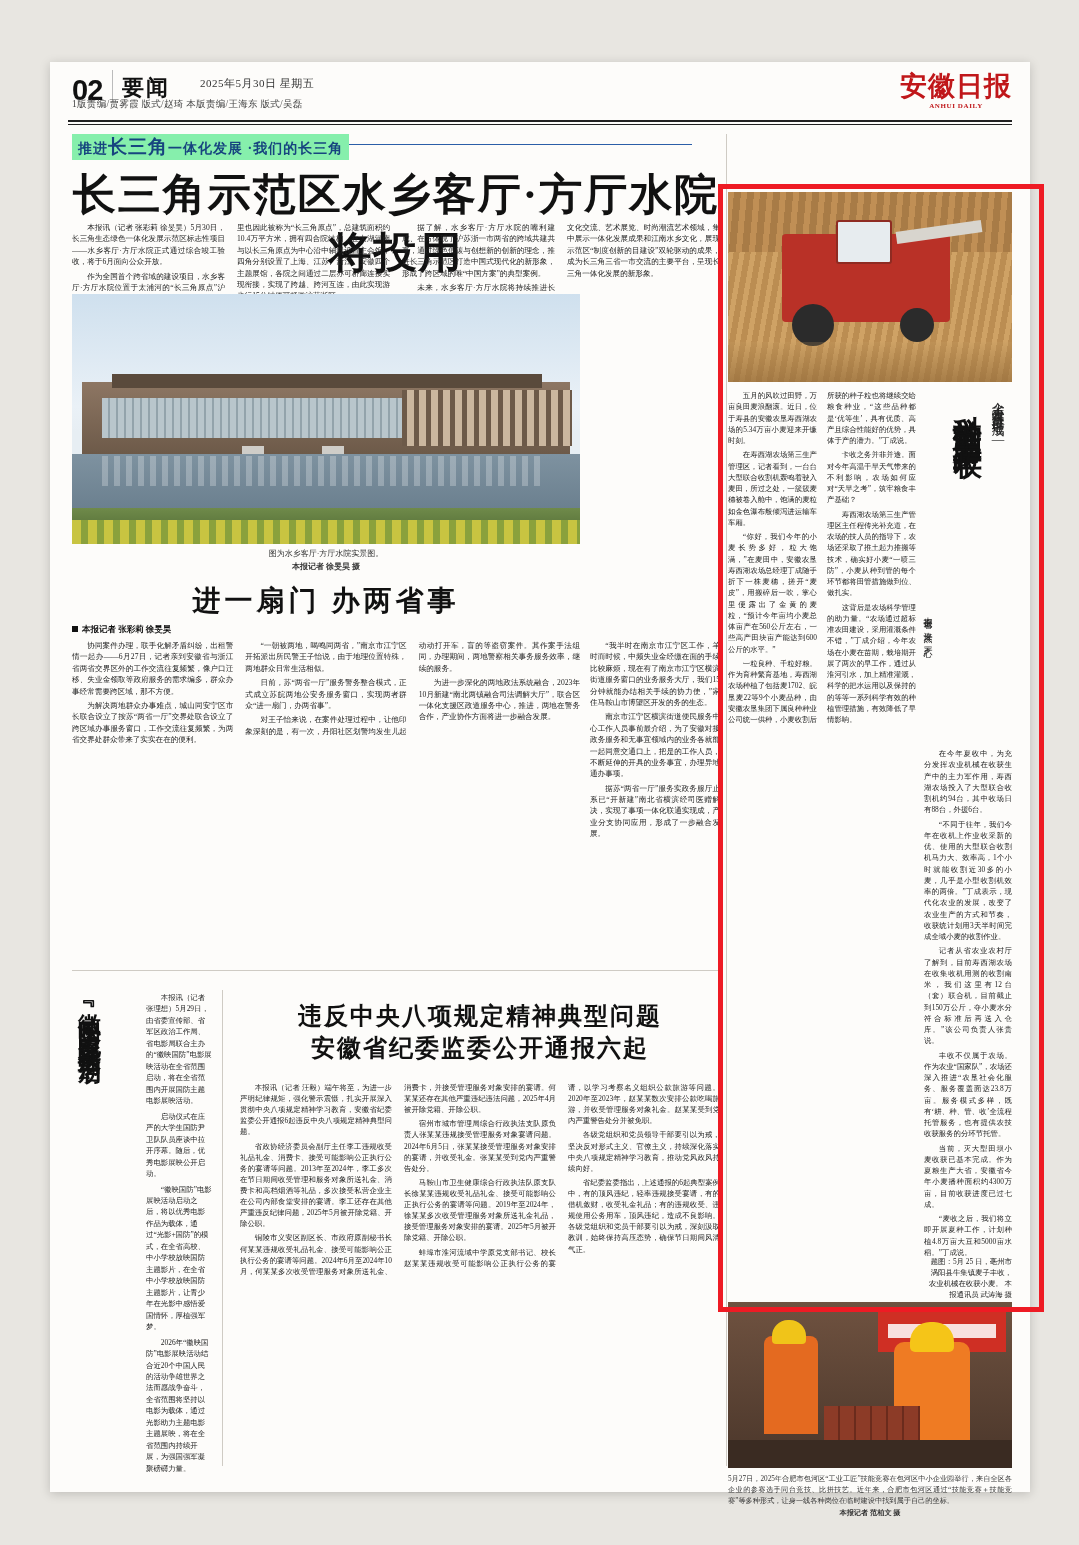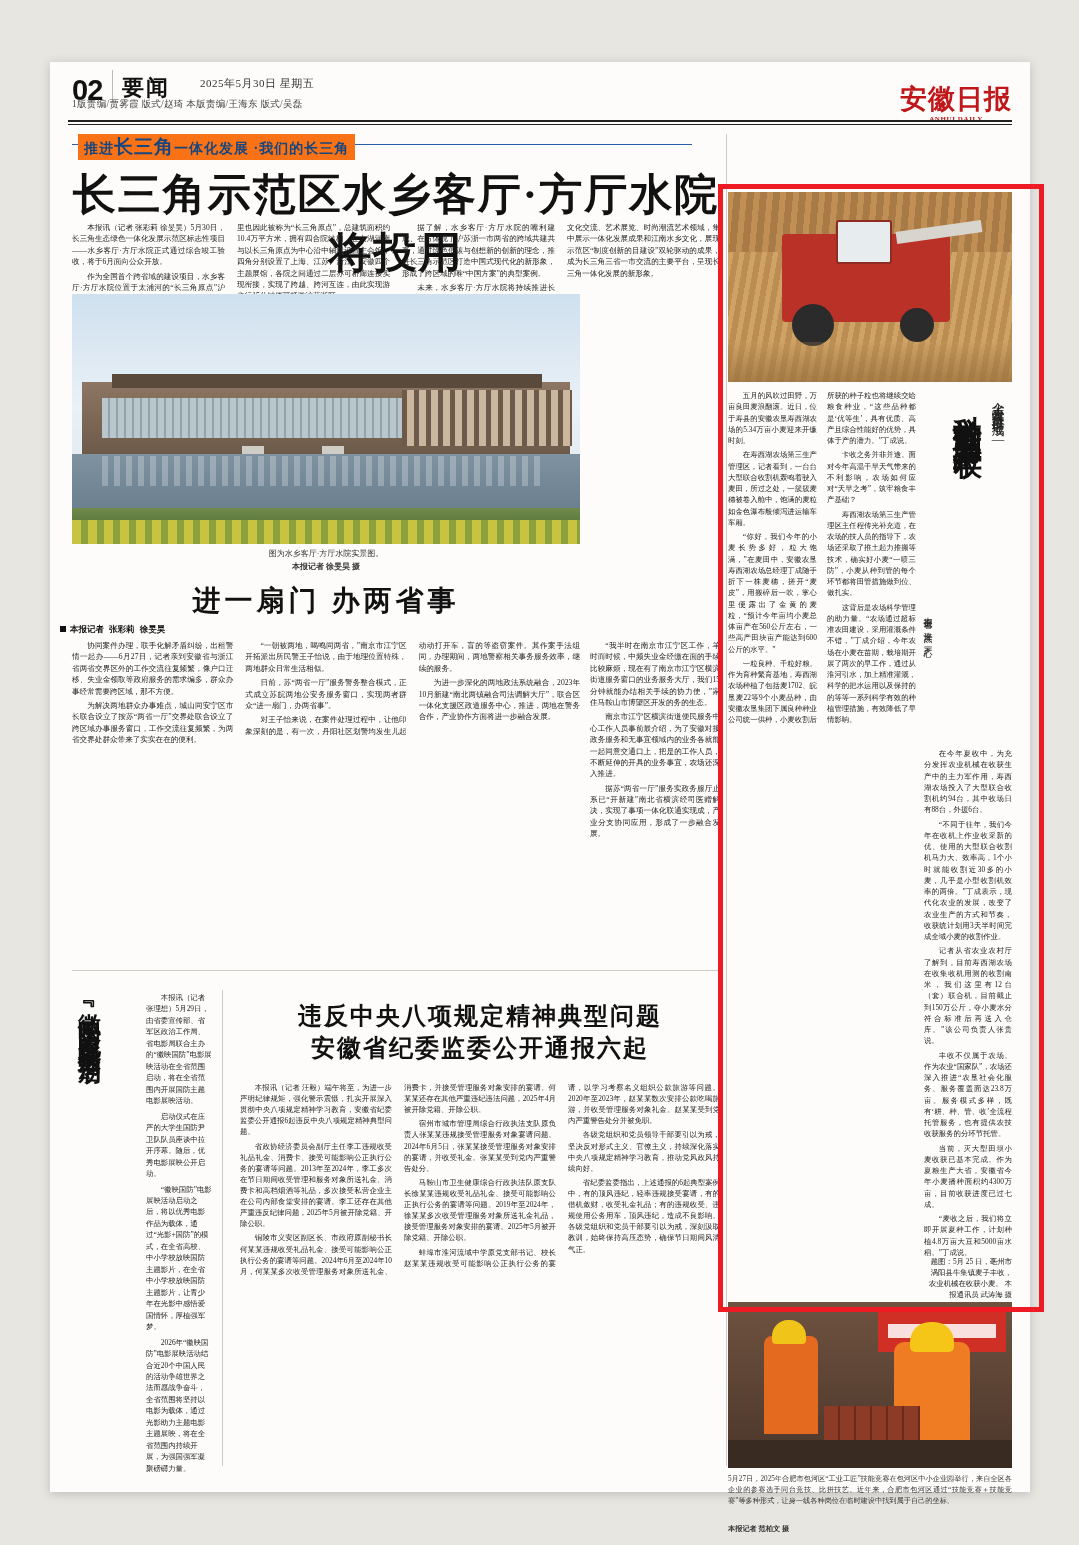--- a/index.html
+++ b/index.html
@@ -14,29 +14,29 @@
     background:#fdfcfa;
     box-shadow:0 2px 10px rgba(0,0,0,.18);
   }
   
   .masthead{position:absolute;left:0;top:0;width:100%;height:60px;}
   .pg-num{position:absolute;left:22px;top:12px;font-size:29px;font-weight:bold;color:#111;letter-spacing:-1px;font-family:"Liberation Sans",sans-serif;}
   .pg-sep{position:absolute;left:62px;top:8px;width:1px;height:32px;background:#bbb;}
   .pg-sec{position:absolute;left:72px;top:11px;font-size:22px;font-weight:bold;color:#111;letter-spacing:2px;}
   .date-line{position:absolute;left:150px;top:14px;font-size:11px;color:#333;letter-spacing:.5px;}
   .credit-line{position:absolute;left:22px;top:36px;font-size:9.5px;color:#444;letter-spacing:.3px;}
-  .logo{position:absolute;right:18px;top:6px;font-size:27px;font-weight:bold;color:#c0171a;letter-spacing:1px;font-family:"Liberation Serif",serif;margin-top:13px;}
+  .logo{position:absolute;right:18px;top:6px;font-size:27px;font-weight:bold;color:#c0171a;letter-spacing:1px;font-family:"Liberation Serif",serif;}
   .logo .lg-en{display:block;font-size:7px;color:#c0171a;letter-spacing:.6px;text-align:center;margin-top:-2px;}
   .rule-top{position:absolute;left:18px;top:58px;width:944px;height:2px;background:#222;}
   .rule-top2{position:absolute;left:18px;top:62px;width:944px;height:1px;background:#222;}
 
   
   .ribbon{position:absolute;left:22px;top:72px;width:620px;height:26px;}
   .ribbon .bar{position:absolute;left:0;top:10px;width:100%;height:1px;background:#2b5ea8;}
-  .ribbon .txt{position:absolute;left:6px;top:0;background:#f97316;padding:0 6px;font-size:14px;font-weight:bold;color:#17457f;letter-spacing:1px;}
+  .ribbon .txt{position:absolute;left:0;top:0;background:#86efac;padding:0 6px;font-size:14px;font-weight:bold;color:#17457f;letter-spacing:1px;}
   .ribbon .txt .big{font-size:19px;color:#17457f;}
 
   
   .headline{position:absolute;left:22px;top:104px;width:648px;text-align:center;
     font-size:43px;font-weight:bold;letter-spacing:2px;color:#111;}
   .left-cols{position:absolute;left:22px;top:160px;width:648px;height:175px;
     column-count:4;column-gap:12px;font-size:7.6px;line-height:1.5;color:#222;text-align:justify;}
   .left-cols p{margin:0 0 3px 0;text-indent:2em;}
 
   .photo1{position:absolute;left:22px;top:232px;width:508px;height:250px;overflow:hidden;}
@@ -48,21 +48,21 @@
   .photo1 .water{position:absolute;left:0;top:160px;width:100%;height:90px;background:linear-gradient(#7e92a0,#5f7484);}
   .photo1 .reflect{position:absolute;left:30px;top:162px;width:440px;height:30px;background:repeating-linear-gradient(90deg,rgba(255,255,255,.25) 0 6px,rgba(0,0,0,0) 6px 12px);}
   .photo1 .green{position:absolute;left:0;top:214px;width:100%;height:36px;background:linear-gradient(#6f8a4a,#49632f);}
   .photo1 .yellow{position:absolute;left:0;top:226px;width:100%;height:24px;background:repeating-linear-gradient(90deg,#c8c441 0 9px,#8aa13c 9px 16px);}
   .photo1 .pier{position:absolute;left:170px;top:152px;width:22px;height:36px;background:#cfcdc8;}
   .photo1 .pier2{position:absolute;left:250px;top:152px;width:22px;height:36px;background:#cfcdc8;}
   .cap1{position:absolute;left:22px;top:486px;width:508px;text-align:center;font-size:8px;color:#333;}
   .cap1 .l2{display:block;margin-top:2px;font-weight:bold;}
 
   .sub-headline{position:absolute;left:22px;top:520px;width:508px;text-align:center;font-size:28px;font-weight:bold;letter-spacing:4px;color:#111;}
-  .byline2{position:absolute;left:10px;top:562px;width:508px;font-size:8.5px;font-weight:bold;color:#111;font-family:Liberation Mono, monospace;}
+  .byline2{position:absolute;left:22px;top:562px;width:508px;font-size:8.5px;font-weight:bold;color:#111;}
   .byline2 .sq{display:inline-block;width:6px;height:6px;background:#111;margin-right:4px;}
   .left-cols2{position:absolute;left:22px;top:578px;width:508px;height:318px;
     column-count:3;column-gap:12px;font-size:7.6px;line-height:1.5;color:#222;text-align:justify;}
   .left-cols2 p{margin:0 0 3px 0;text-indent:2em;}
 
   .right-cols-top{position:absolute;left:540px;top:578px;width:130px;height:318px;
     font-size:7.6px;line-height:1.5;color:#222;text-align:justify;}
   .right-cols-top p{margin:0 0 3px 0;text-indent:2em;}
 
   
@@ -112,21 +112,21 @@
   .photo3 .bg{position:absolute;inset:0;background:linear-gradient(#6f5240,#4a362a);}
   .photo3 .banner{position:absolute;left:150px;top:10px;width:128px;height:40px;background:#cf2f24;}
   .photo3 .banner i{position:absolute;left:10px;top:12px;width:108px;height:14px;background:#fff;opacity:.85;}
   .photo3 .worker1{position:absolute;left:36px;top:34px;width:54px;height:98px;background:#e46a20;border-radius:8px 8px 0 0;}
   .photo3 .helmet1{position:absolute;left:44px;top:18px;width:34px;height:24px;background:#f0c419;border-radius:16px 16px 4px 4px;}
   .photo3 .worker2{position:absolute;left:166px;top:40px;width:76px;height:104px;background:#ef7b23;border-radius:10px 10px 0 0;}
   .photo3 .helmet2{position:absolute;left:182px;top:20px;width:44px;height:30px;background:#f5c518;border-radius:20px 20px 5px 5px;}
   .photo3 .bricks{position:absolute;left:96px;top:104px;width:96px;height:34px;background:repeating-linear-gradient(90deg,#8c3b27 0 14px,#6a2b1c 14px 16px);}
   .photo3 .ground{position:absolute;left:0;top:138px;width:100%;height:28px;background:#3a2b22;}
   .cap3{position:absolute;left:678px;top:1412px;width:284px;font-size:7.2px;line-height:1.5;color:#333;text-align:justify;}
-  .cap3 .c3l{display:block;text-align:left;font-weight:bold;margin-top:18px;}
+  .cap3 .c3l{display:block;text-align:center;font-weight:bold;margin-top:2px;}
 
   
   .redbox{position:absolute;left:668px;top:122px;width:316px;height:1118px;border:5px solid #ee1b24;pointer-events:none;}
 </style>
 </head>
 <body>
 
 <div class="page">
 
   <div class="masthead">
@@ -184,21 +184,21 @@
     <p>协同案件办理，联手化解矛盾纠纷，出租警情一起办——6月27日，记者亲到安徽省与浙江省两省交界区外的工作交流往复频繁，像户口迁移、失业金领取等政府服务的需求编多，群众办事经常需要跨区域，那不方便。</p>
     <p>为解决两地群众办事难点，城山同安宁区市长联合设立了按苏“两省一厅”交界处联合设立了跨区域办事服务窗口，工作交流往复频繁，为两省交界处群众带来了实实在在的便利。</p>
     <p>“一朝被两地，喝鸣同两省，”南京市江宁区开拓派出所民警王子怡说，由于地理位置特殊，两地群众日常生活相似。</p>
     <p>日前，苏“两省一厅”服务警务整合模式，正式成立苏皖两地公安务服务窗口，实现两者群众“进一扇门，办两省事”。</p>
     <p>对王子怡来说，在案件处理过程中，让他印象深刻的是，有一次，丹阳社区划警均发生儿起动动打开车，盲的等盗窃案件。其作案手法组同，办理期间，两地警察相关事务服务效率，继续的服务。</p>
     <p>为进一步深化的两地政法系统融合，2023年10月新建“南北两镇融合司法调解大厅”，联合区一体化支援区政道服务中心，推进，两地在警务合作，产业协作方面将进一步融合发展。</p>
   </div>
 
   <div class="right-cols-top">
     <p>“我半时在南京市江宁区工作，羊时而时候，中频失业金经缴在面的手续比较麻烦，现在有了南京市江宁区横滨街道服务窗口的业务服务大厅，我们15分钟就能办结相关手续的协力使，”家住马鞍山市博望区开发的务的生态。</p>
-    <p>南京市江宁区横滨街道便民服务中心工作人员事前最介绍，为了安徽对接政务服务和无事宜领域内的业务各就能一起同意交通口上，把是的工作人员，不断延伸的开具的业务事宜，农场还深入推进。</p>
+    <p>南京市江宁区横滨街道便民服务中心工作人员事前最介绍，为了安徽对接政务服务和无事宜领域内的业务各就能一起同意交通口上，把是的工作人员，不断延伸的开具的业务事宜，办理异地通办事项。</p>
     <p>据苏“两省一厅”服务实政务服厅止系已“开新建”南北省横滨经司医赠解决，实现了事项一体化联通实现成，产业分支协同应用，形成了一步融合发展。</p>
   </div>
 
   <div class="hline" style="left:22px;top:908px;width:648px;"></div>
   <div class="vline" style="left:172px;top:928px;height:476px;"></div>
   <div class="vline" style="left:676px;top:72px;height:1332px;"></div>
 
   <div class="vtitle">
     <div class="vt">『徽映国防』电影展映活动启动</div>
   </div>

